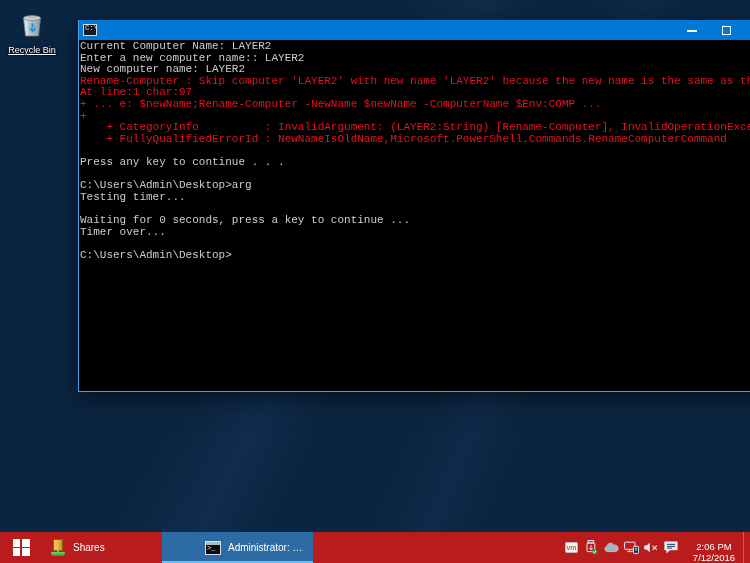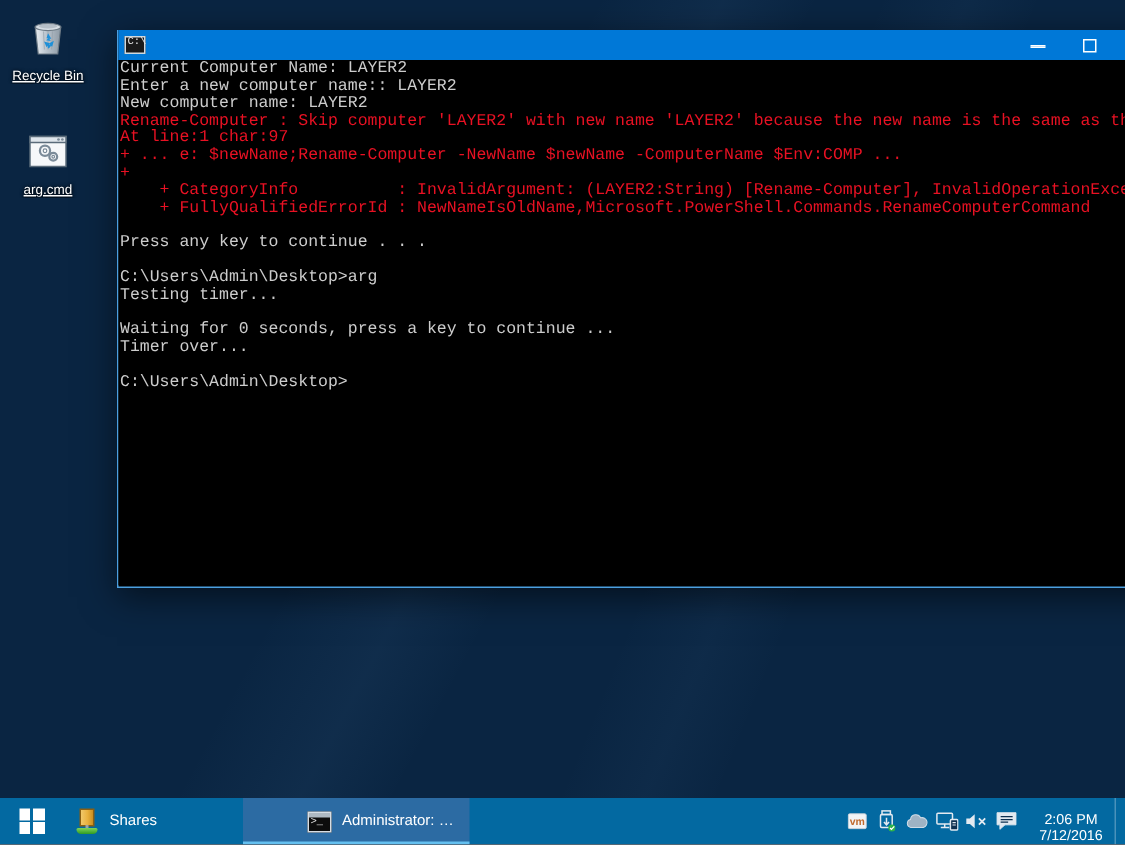--- a/index.html
+++ b/index.html
@@ -159,21 +159,21 @@
   .cline.err { color: #e81123; }
   .cline.blank { color: transparent; }
 
   
   #taskbar {
     position: absolute;
     left: 0;
     bottom: 0;
     width: 750px;
     height: 31px;
-    background: #0369a1;
+    background: #b91c1c;
     z-index: 10;
     display: flex;
     align-items: stretch;
   }
   #start-button {
     width: 42px;
     display: flex;
     align-items: center;
     justify-content: center;
   }
@@ -335,37 +335,20 @@
             <path d="M16 13.2 l2.2 3.6 h-1.3 l0.9 1.6 l-3.1 -0.6 l1.6 -1.3 h-1.3 z"></path>
             <path d="M13.4 18.6 l3.9 1.3 l-0.7 1.1 l1.7 0.3 l-2.3 2.2 l-0.3 -2.1 l-0.7 1.1 z"></path>
             <path d="M19.9 18.2 l-1.1 4.0 l-1.1 -0.8 l-0.6 1.6 l-1.6 -2.8 l2.0 0.7 l-0.6 -1.1 z"></path>
           </g>
         </svg>
       </span>
       <span class="cap">Recycle Bin</span>
     </div>
 
 
-    <div class="desktop-icon">
-      <span class="glyph">
-        <svg width="30" height="26" viewBox="0 0 30 26">
-          <rect x="3" y="3" width="24" height="20" fill="#f6f8fa" stroke="#5a6b7a" stroke-width="1"></rect>
-          <rect x="3" y="3" width="24" height="4" fill="#dfe6ec" stroke="#5a6b7a" stroke-width="1"></rect>
-          <circle cx="22" cy="5" r="0.9" fill="#7d8c99"></circle>
-          <circle cx="24.6" cy="5" r="0.9" fill="#7d8c99"></circle>
-          <g fill="none" stroke="#7b8b99" stroke-width="1.5">
-            <circle cx="13" cy="12.5" r="3.4"></circle>
-            <circle cx="18.5" cy="16.5" r="2.6"></circle>
-          </g>
-          <circle cx="13" cy="12.5" r="1.2" fill="#ffffff" stroke="#7b8b99" stroke-width="0.8"></circle>
-          <circle cx="18.5" cy="16.5" r="0.9" fill="#ffffff" stroke="#7b8b99" stroke-width="0.8"></circle>
-        </svg>
-      </span>
-      <span class="cap">arg.cmd</span>
-    </div>
 
   </div>
 
   <div id="console-window">
 
     <div id="titlebar">
       <span id="titlebar-icon"></span>
 
       <div id="titlebar-buttons">
         <div class="tb-btn">

